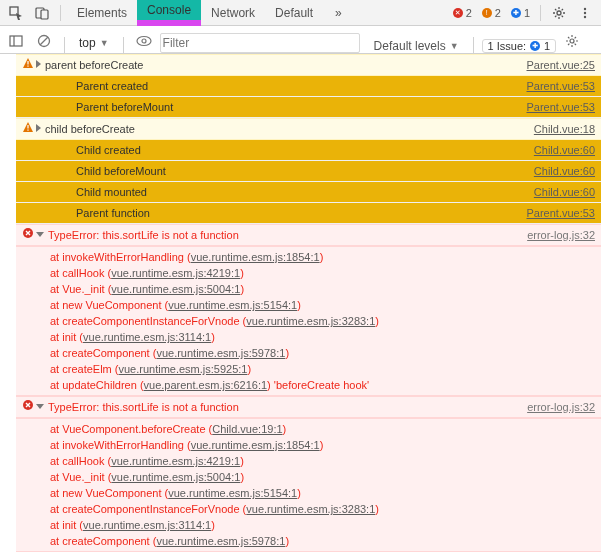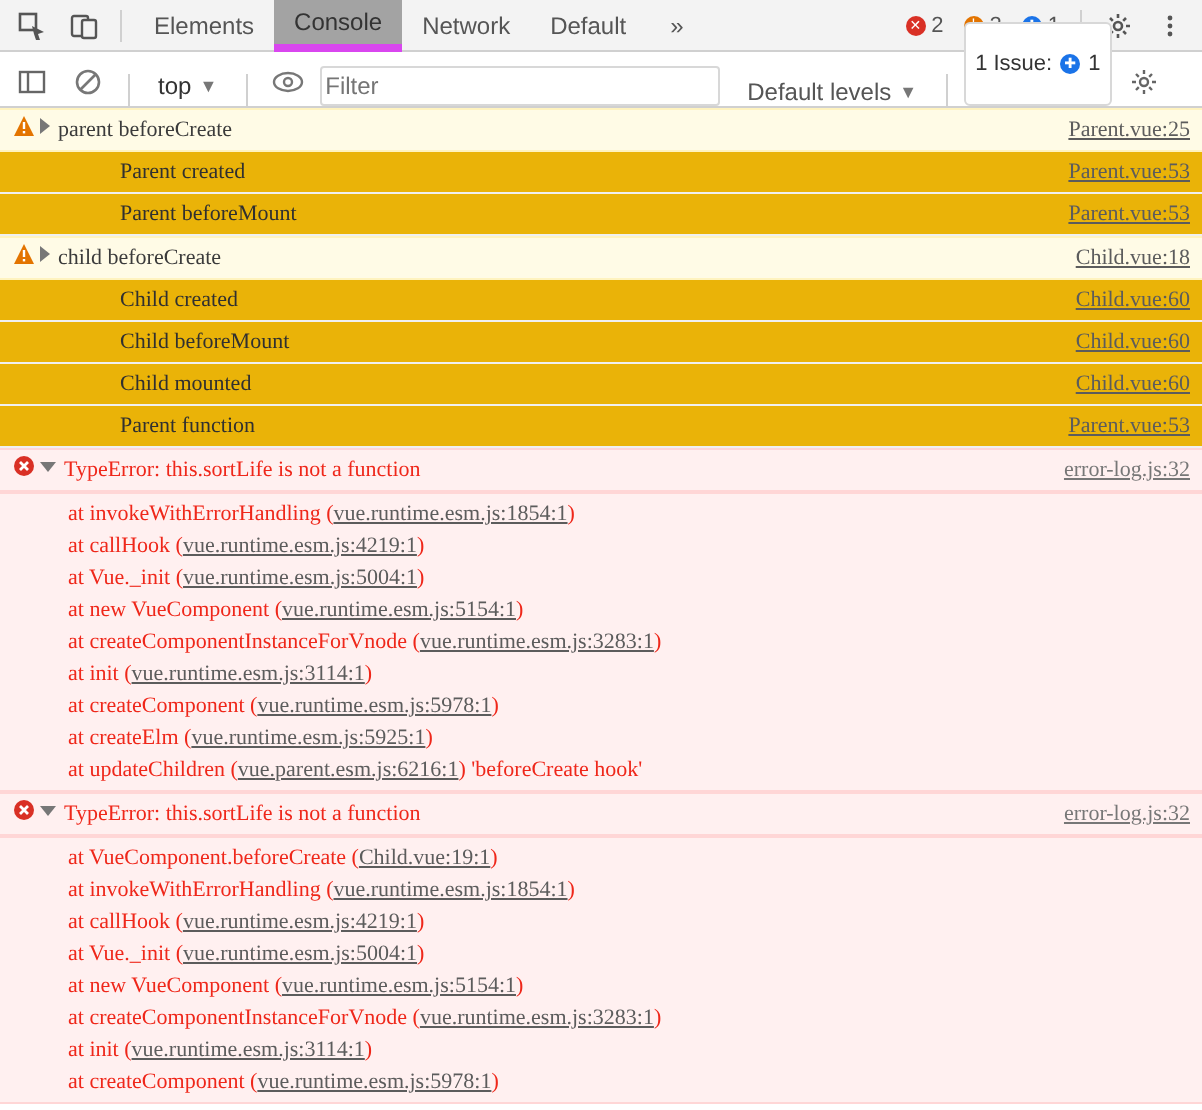--- a/index.html
+++ b/index.html
@@ -33,21 +33,21 @@
     background:#f3f3f3;
   }
   .tabbar .iconbtn{
     width:24px;height:24px;display:flex;align-items:center;justify-content:center;
     color:#565656;
   }
   .tabbar .tab{
     padding:0 10px;height:26px;display:flex;align-items:center;color:#555;cursor:default;
   }
   .tabbar .tab.active{
-    color:#333;border-bottom:4px solid #d946ef;background:#a3a3a3;margin-bottom:-1px;
+    color:#333;border-bottom:6px solid #d946ef;background:#14b8a6;margin-bottom:-1px;
   }
   .tabbar .spacer{flex:1}
   .badge{display:flex;align-items:center;gap:3px;padding:0 4px;font-size:11px;color:#555;}
   .dot{width:10px;height:10px;border-radius:50%;display:inline-flex;align-items:center;justify-content:center;font-size:7px;color:#fff;}
   .dot.err{background:#d93025;}
   .dot.warn{background:#e37400;}
   .dot.info{background:#1a73e8;}
   .vline{width:1px;height:16px;background:var(--border);margin:0 4px;}
   
   .toolbar{
@@ -58,28 +58,29 @@
   .ctx{
     display:flex;align-items:center;gap:4px;padding:0 6px;height:20px;color:#333;
   }
   .filter{
     flex:0 0 200px;height:20px;border:1px solid #d8d8d8;border-radius:2px;padding:0 2px;
     font-size:12px;color:#333;outline:none;
   }
   .levels{font-size:12px;color:#555;display:flex;align-items:center;gap:4px;padding:0 6px;}
   .issues{
     display:flex;align-items:center;gap:4px;border:1px solid #d8d8d8;border-radius:3px;
-    padding:14px 5px;font-size:11px;background:#fff;
+    padding:0 5px;font-size:11px;background:#fff;
   }
   
   .console{height:calc(100% - 54px);overflow:auto;}
   .row{
     display:flex;border-bottom:1px solid var(--row-border);
-    padding:2px 6px 2px 4px;min-height:18px;font-family:Liberation Serif, serif;font-size:11px;
+    padding:2px 6px 2px 4px;min-height:18px;font-family:Liberation Sans, sans-serif;font-size:11px;
     line-height:16px;
+    margin-left:16px;
   }
   .row .gutter{width:16px;flex:0 0 16px;display:flex;align-items:flex-start;justify-content:center;padding-top:1px;}
   .row .msg{flex:1;white-space:pre-wrap;word-break:break-word;}
   .row .src{color:var(--link);text-decoration:underline;flex:0 0 auto;padding-left:8px;cursor:pointer;}
   .row.info{background:#eab308;color:#303030;gap:40px;}
   .row.warn{background:var(--warn-bg);color:#333;border-top:1px solid #fff3bf;border-bottom:1px solid #fff3bf;}
   .row.warn .msg .disclose{color:#3b3b3b;}
   .row.error{background:var(--err-bg);color:var(--err-text);border-top:1px solid var(--err-border);border-bottom:1px solid var(--err-border);}
   .row.error .src{color:#777;}
   .tri{display:inline-block;width:0;height:0;border-top:4px solid transparent;border-bottom:4px solid transparent;border-left:5px solid #777;margin-right:4px;vertical-align:1px;}

